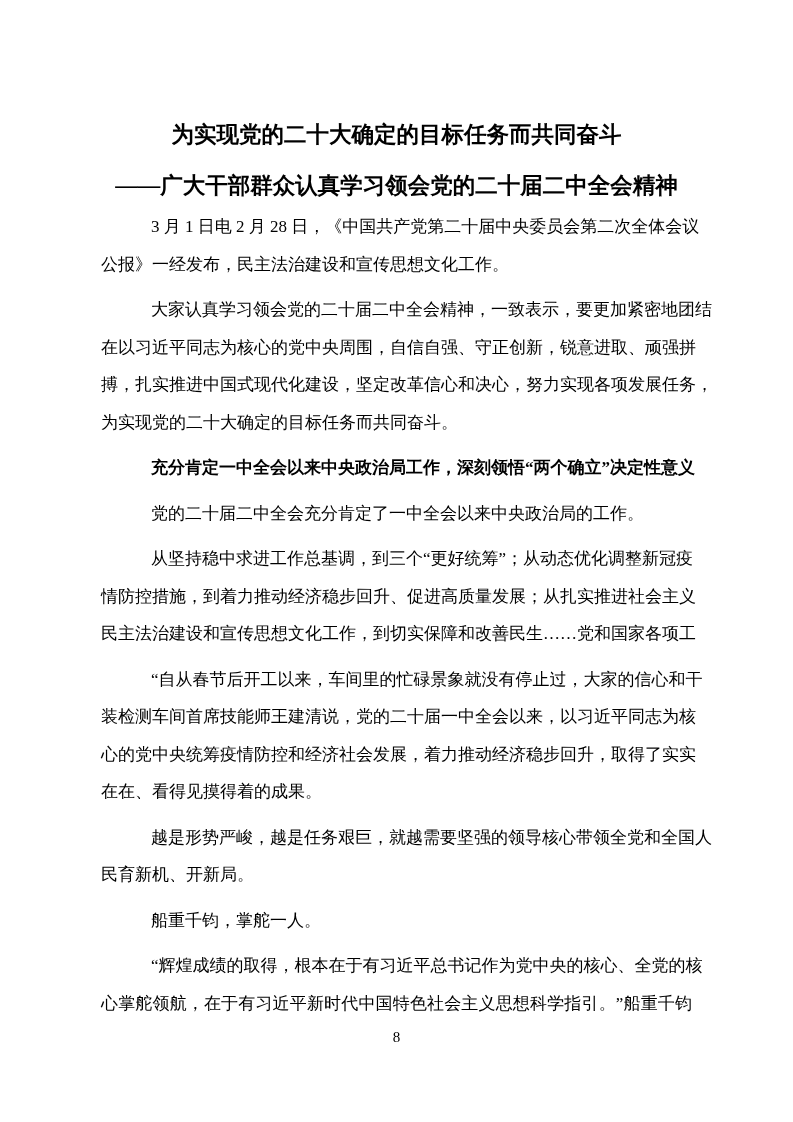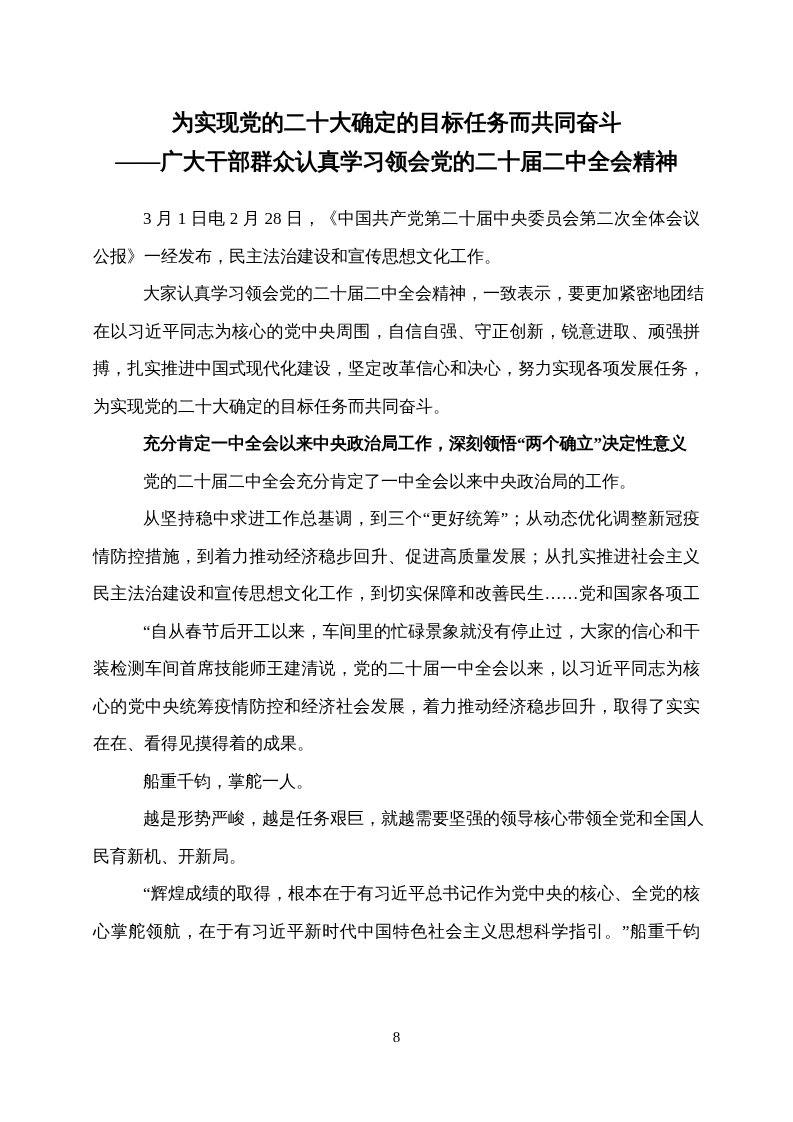--- a/index.html
+++ b/index.html
@@ -9,26 +9,26 @@
     color: #000000;
     position: relative;
     overflow: hidden;
     font-family: "Liberation Serif", "DejaVu Serif", serif;
   }
   .doc-page { position: absolute; inset: 0; background: #ffffff; }
   .titles {
     position: absolute; top: 103px; left: 0; width: 793px;
     text-align: center; font-weight: bold; font-size: 22.5px;
   }
-  .tline { margin: 0; line-height: 39px; white-space: nowrap; font-size: 22.5px; font-weight: bold; }
+  .tline { margin: 12px; line-height: 39px; white-space: nowrap; font-size: 22.5px; font-weight: bold; }
   .doc-body {
     position: absolute; top: 200px; left: 93px; width: 607px;
     font-size: 17px;
   }
-  .para { margin: 0; }
+  .para { margin: 8px; }
   .line { display: block; line-height: 37.5px; white-space: nowrap; }
   .indent { text-indent: 50px; }
   .fill { text-align: justify; text-align-last: justify; text-justify: inter-character; }
   .bold { font-weight: bold; }
   .page-number {
     position: absolute; top: 1026px; left: 0; width: 793px;
     text-align: center; font-size: 15px; line-height: 22px;
   }
 </style>
 </head>
@@ -70,26 +70,26 @@
     </p>
 
     <p class="para">
       <span class="line indent fill">“自从春节后开工以来，车间里的忙碌景象就没有停止过，大家的信心和干</span>
       <span class="line fill">装检测车间首席技能师王建清说，党的二十届一中全会以来，以习近平同志为核</span>
       <span class="line fill">心的党中央统筹疫情防控和经济社会发展，着力推动经济稳步回升，取得了实实</span>
       <span class="line">在在、看得见摸得着的成果。</span>
     </p>
 
     <p class="para">
-      <span class="line indent">船重千钧，掌舵一人。</span>
+      <span class="line indent fill">越是形势严峻，越是任务艰巨，就越需要坚强的领导核心带领全党和全国人</span>
+      <span class="line">民育新机、开新局。</span>
     </p>
 
     <p class="para">
-      <span class="line indent fill">越是形势严峻，越是任务艰巨，就越需要坚强的领导核心带领全党和全国人</span>
-      <span class="line">民育新机、开新局。</span>
+      <span class="line indent">船重千钧，掌舵一人。</span>
     </p>
 
     <p class="para">
       <span class="line indent fill">“辉煌成绩的取得，根本在于有习近平总书记作为党中央的核心、全党的核</span>
       <span class="line fill">心掌舵领航，在于有习近平新时代中国特色社会主义思想科学指引。”船重千钧</span>
     </p>
 
   </div>
 
   <div class="page-number">8</div>

